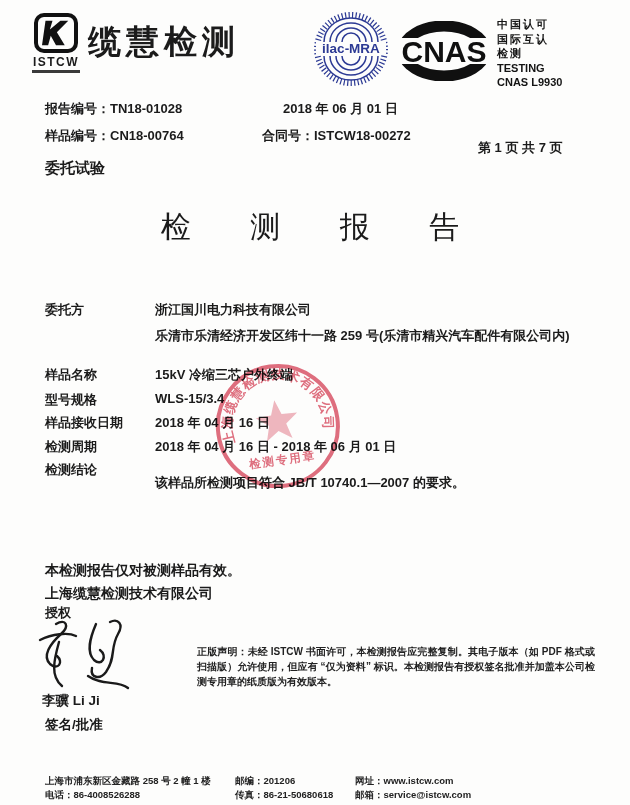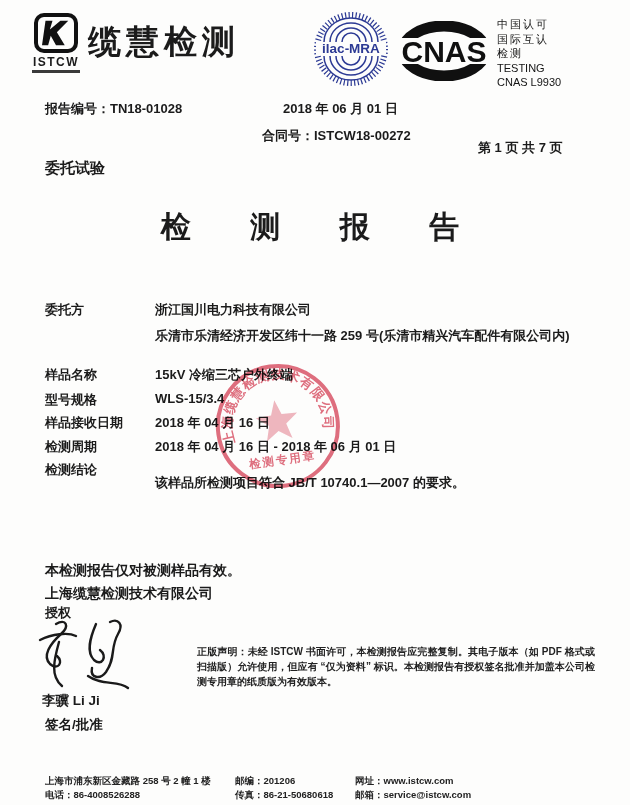--- a/index.html
+++ b/index.html
@@ -10,25 +10,25 @@
   }
   .abs{position:absolute;}
   
   .logo-box{left:30px;top:13px;width:52px;text-align:center;}
   .logo-mark{width:44px;height:40px;border:4px solid #111;border-radius:10px;
     display:flex;align-items:center;justify-content:center;margin:0 auto;box-sizing:border-box;}
   .logo-istcw{font-size:12px;font-weight:700;letter-spacing:1.5px;margin-top:2px;}
   .logo-tag{width:48px;height:3px;background:#3a3a3a;margin:1px auto 0;}
   .brand{left:88px;top:20px;font-size:33px;font-weight:800;letter-spacing:5px;
     font-family:"Liberation Sans","DejaVu Sans",sans-serif;}
-  .accred{left:497px;top:17px;font-size:11px;font-weight:400;line-height:14.5px;color:#141414;}
+  .accred{left:497px;top:17px;font-size:11px;font-weight:700;line-height:14.5px;color:#141414;}
   .accred .cn{letter-spacing:2px;}
   
   .fs13{font-size:13px;font-weight:700;}
-  .title{left:0;top:207px;width:100%;text-align:center;font-size:30px;font-weight:700;
+  .title{left:0;top:207px;width:100%;text-align:center;font-size:30px;font-weight:400;
     letter-spacing:26px;padding-left:16px;box-sizing:border-box;
     font-family:"Liberation Serif","DejaVu Serif",serif;}
   .val{left:155px;}
   .lblcol{left:45px;}
   .disclaimer{left:197px;top:644px;width:398px;font-size:10px;font-weight:600;
     line-height:15px;color:#222;text-align:justify;}
   .engineer{right:22px;top:731px;font-size:14.5px;font-weight:700;}
   .foot{font-size:9.5px;font-weight:700;line-height:14px;color:#222;margin-top:20px;}
   
   .stamp{left:211px;top:360px;width:134px;height:134px;transform:rotate(-8deg);
@@ -80,20 +80,23 @@
     <div>TESTING</div>
     <div>CNAS L9930</div>
   </div>
 
   <div class="abs fs13" style="left:45px;top:100px;">
     <span>报告编号：</span><span>TN18-01028</span>
   </div>
   <div class="abs fs13" style="left:283px;top:100px;">2018 年 06 月 01 日</div>
   <div class="abs fs13" style="left:478px;top:100px;margin-top:39px;">第 1 页 共 7 页</div>
 
+  <div class="abs fs13" style="left:45px;top:127px;">
+    <span>样品编号：</span><span>CN18-00764</span>
+  </div>
   <div class="abs fs13" style="left:262px;top:127px;">
     <span>合同号：</span><span>ISTCW18-00272</span>
   </div>
 
   <div class="abs" style="left:45px;top:159px;font-size:15px;font-weight:700;">委托试验</div>
 
   <div class="abs title">检 测 报 告</div>
 
   <div class="abs fs13 lblcol" style="top:301px;">委托方</div>
   <div class="abs fs13 val" style="top:301px;">浙江国川电力科技有限公司</div>

